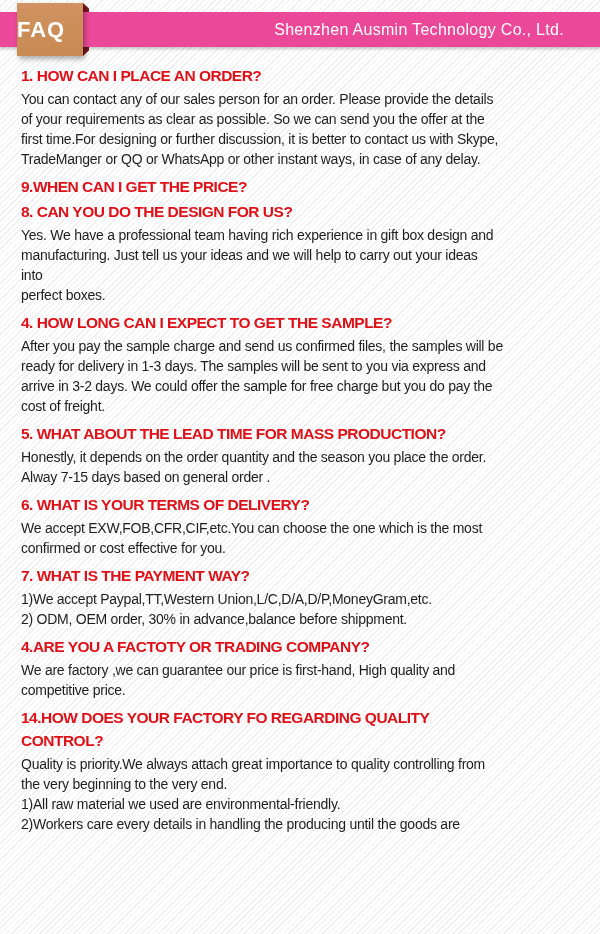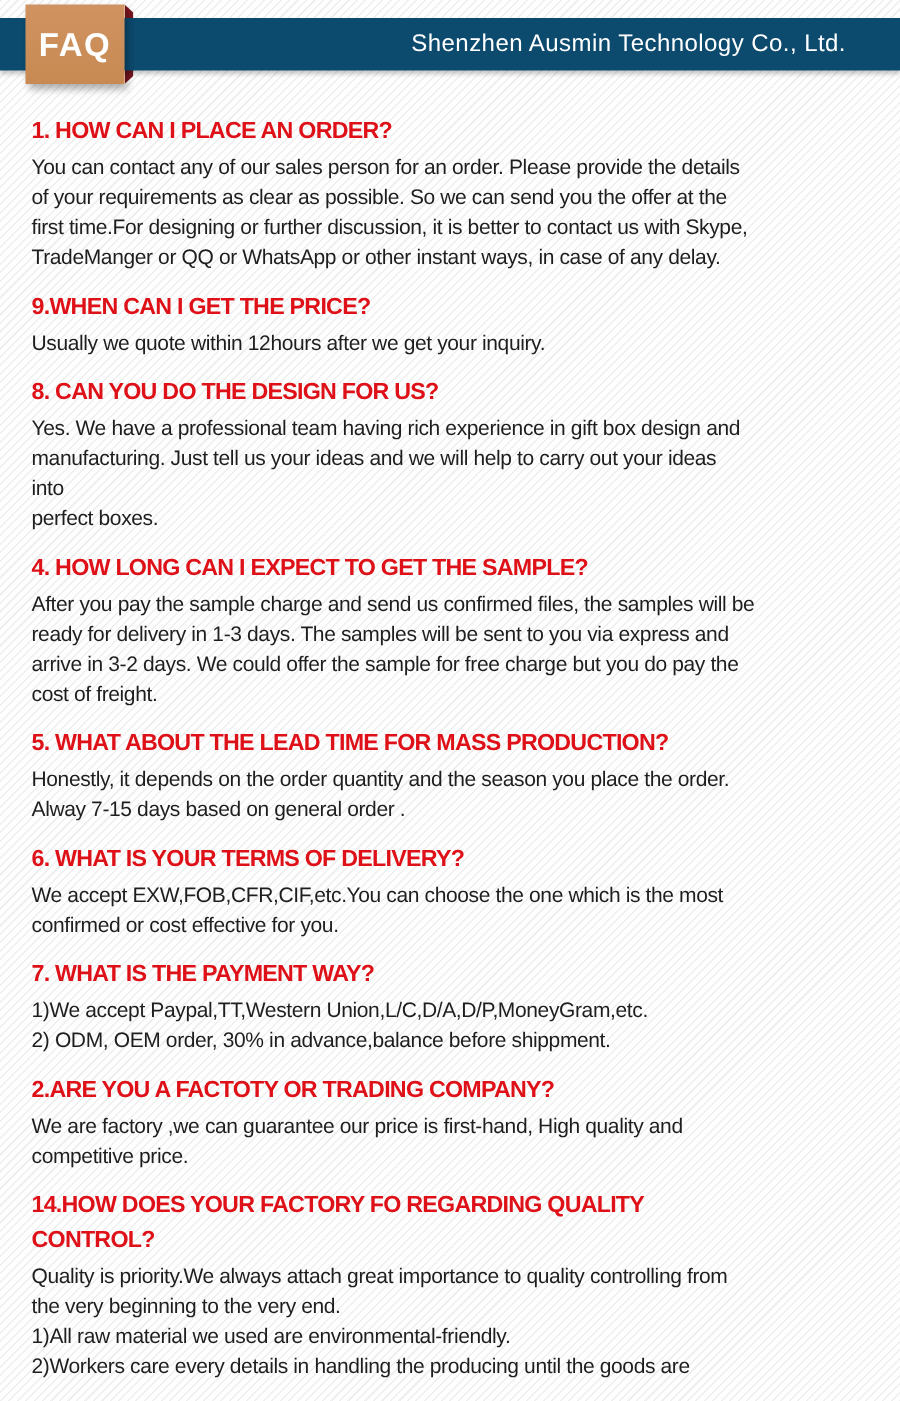--- a/index.html
+++ b/index.html
@@ -10,21 +10,21 @@
     font-family: "Liberation Sans", "DejaVu Sans", sans-serif;
     background-color: #fefefe;
     background-image: repeating-linear-gradient(135deg,
       rgba(150,150,150,0.14) 0px, rgba(150,150,150,0.14) 1px,
       rgba(255,255,255,0) 1px, rgba(255,255,255,0) 4px);
   }
 
   
   .banner {
     position: absolute; top: 12px; left: 0; width: 600px; height: 35px;
-    background: #0c4a6e;
+    background: #ec4899;
     box-shadow: 0 2px 3px rgba(0,0,0,0.22);
     z-index: 2;
   }
   .company {
     position: absolute; top: 0; right: 36px; height: 35px;
     line-height: 35px;
     color: #ffffff;
     font-size: 16px;
     letter-spacing: 0.3px;
   }
@@ -32,35 +32,35 @@
     position: absolute; left: 83px; width: 6px; height: 10px;
     background: #7a1620; z-index: 1;
   }
   .fold-top    { top: 3px;  clip-path: polygon(0 0, 100% 55%, 100% 100%, 0 100%); }
   .fold-bottom { top: 46px; clip-path: polygon(0 0, 100% 0, 100% 45%, 0 100%); }
   .faq-box {
     position: absolute; top: 3px; left: 17px; width: 66px; height: 53px;
     background: linear-gradient(180deg, #d09361 0%, #c88a52 100%);
     box-shadow: 2px 3px 5px rgba(0,0,0,0.32);
     z-index: 3;
-    display: flex; align-items: center; justify-content: center;
+    display: flex; align-items: center; 
   }
   .faq-box span {
     color: #ffffff; font-weight: 700; font-size: 22px; letter-spacing: 1px;
   }
 
   
   main {
     position: absolute; top: 64px; left: 0; width: 600px;
     padding: 0 18px 0 21px;
     box-sizing: border-box;
   }
   .qa { margin: 0; }
   .q {
-    margin: 12px 0 2px 0;
+    margin: 0 0 2px 0;
     color: #df1118;
     font-size: 15.5px;
     font-weight: 700;
     line-height: 23px;
     letter-spacing: -0.5px;
     white-space: pre-line;
   }
   .a {
     margin: 0 0 6px 0;
     color: #1e1e1e;
@@ -87,21 +87,20 @@
 <main>
   <section class="qa">
     <h2 class="q">1. HOW CAN I PLACE AN ORDER?</h2>
     <p class="a">You can contact any of our sales person for an order. Please provide the details
 of your requirements as clear as possible. So we can send you the offer at the
 first time.For designing or further discussion, it is better to contact us with Skype,
 TradeManger or QQ or WhatsApp or other instant ways, in case of any delay.</p>
   </section>
   <section class="qa">
     <h2 class="q">9.WHEN CAN I GET THE PRICE?</h2>
-    <p class="a">Usually we quote within 12hours after we get your inquiry.</p>
   </section>
   <section class="qa">
     <h2 class="q">8. CAN YOU DO THE DESIGN FOR US?</h2>
     <p class="a">Yes. We have a professional team having rich experience in gift box design and
 manufacturing. Just tell us your ideas and we will help to carry out your ideas
 into
 perfect boxes.</p>
   </section>
   <section class="qa">
     <h2 class="q">4. HOW LONG CAN I EXPECT TO GET THE SAMPLE?</h2>
@@ -119,21 +118,21 @@
     <h2 class="q">6. WHAT IS YOUR TERMS OF DELIVERY?</h2>
     <p class="a">We accept EXW,FOB,CFR,CIF,etc.You can choose the one which is the most
 confirmed or cost effective for you.</p>
   </section>
   <section class="qa">
     <h2 class="q">7. WHAT IS THE PAYMENT WAY?</h2>
     <p class="a">1)We accept Paypal,TT,Western Union,L/C,D/A,D/P,MoneyGram,etc.
 2) ODM, OEM order, 30% in advance,balance before shippment.</p>
   </section>
   <section class="qa">
-    <h2 class="q">2.ARE YOU A FACTOTY OR TRADING COMPANY?</h2>
+    <h2 class="q">4.ARE YOU A FACTOTY OR TRADING COMPANY?</h2>
     <p class="a">We are factory ,we can guarantee our price is first-hand, High quality and
 competitive price.</p>
   </section>
   <section class="qa">
     <h2 class="q">14.HOW DOES YOUR FACTORY FO REGARDING QUALITY
 CONTROL?</h2>
     <p class="a">Quality is priority.We always attach great importance to quality controlling from
 the very beginning to the very end.
 1)All raw material we used are environmental-friendly.
 2)Workers care every details in handling the producing until the goods are</p>

